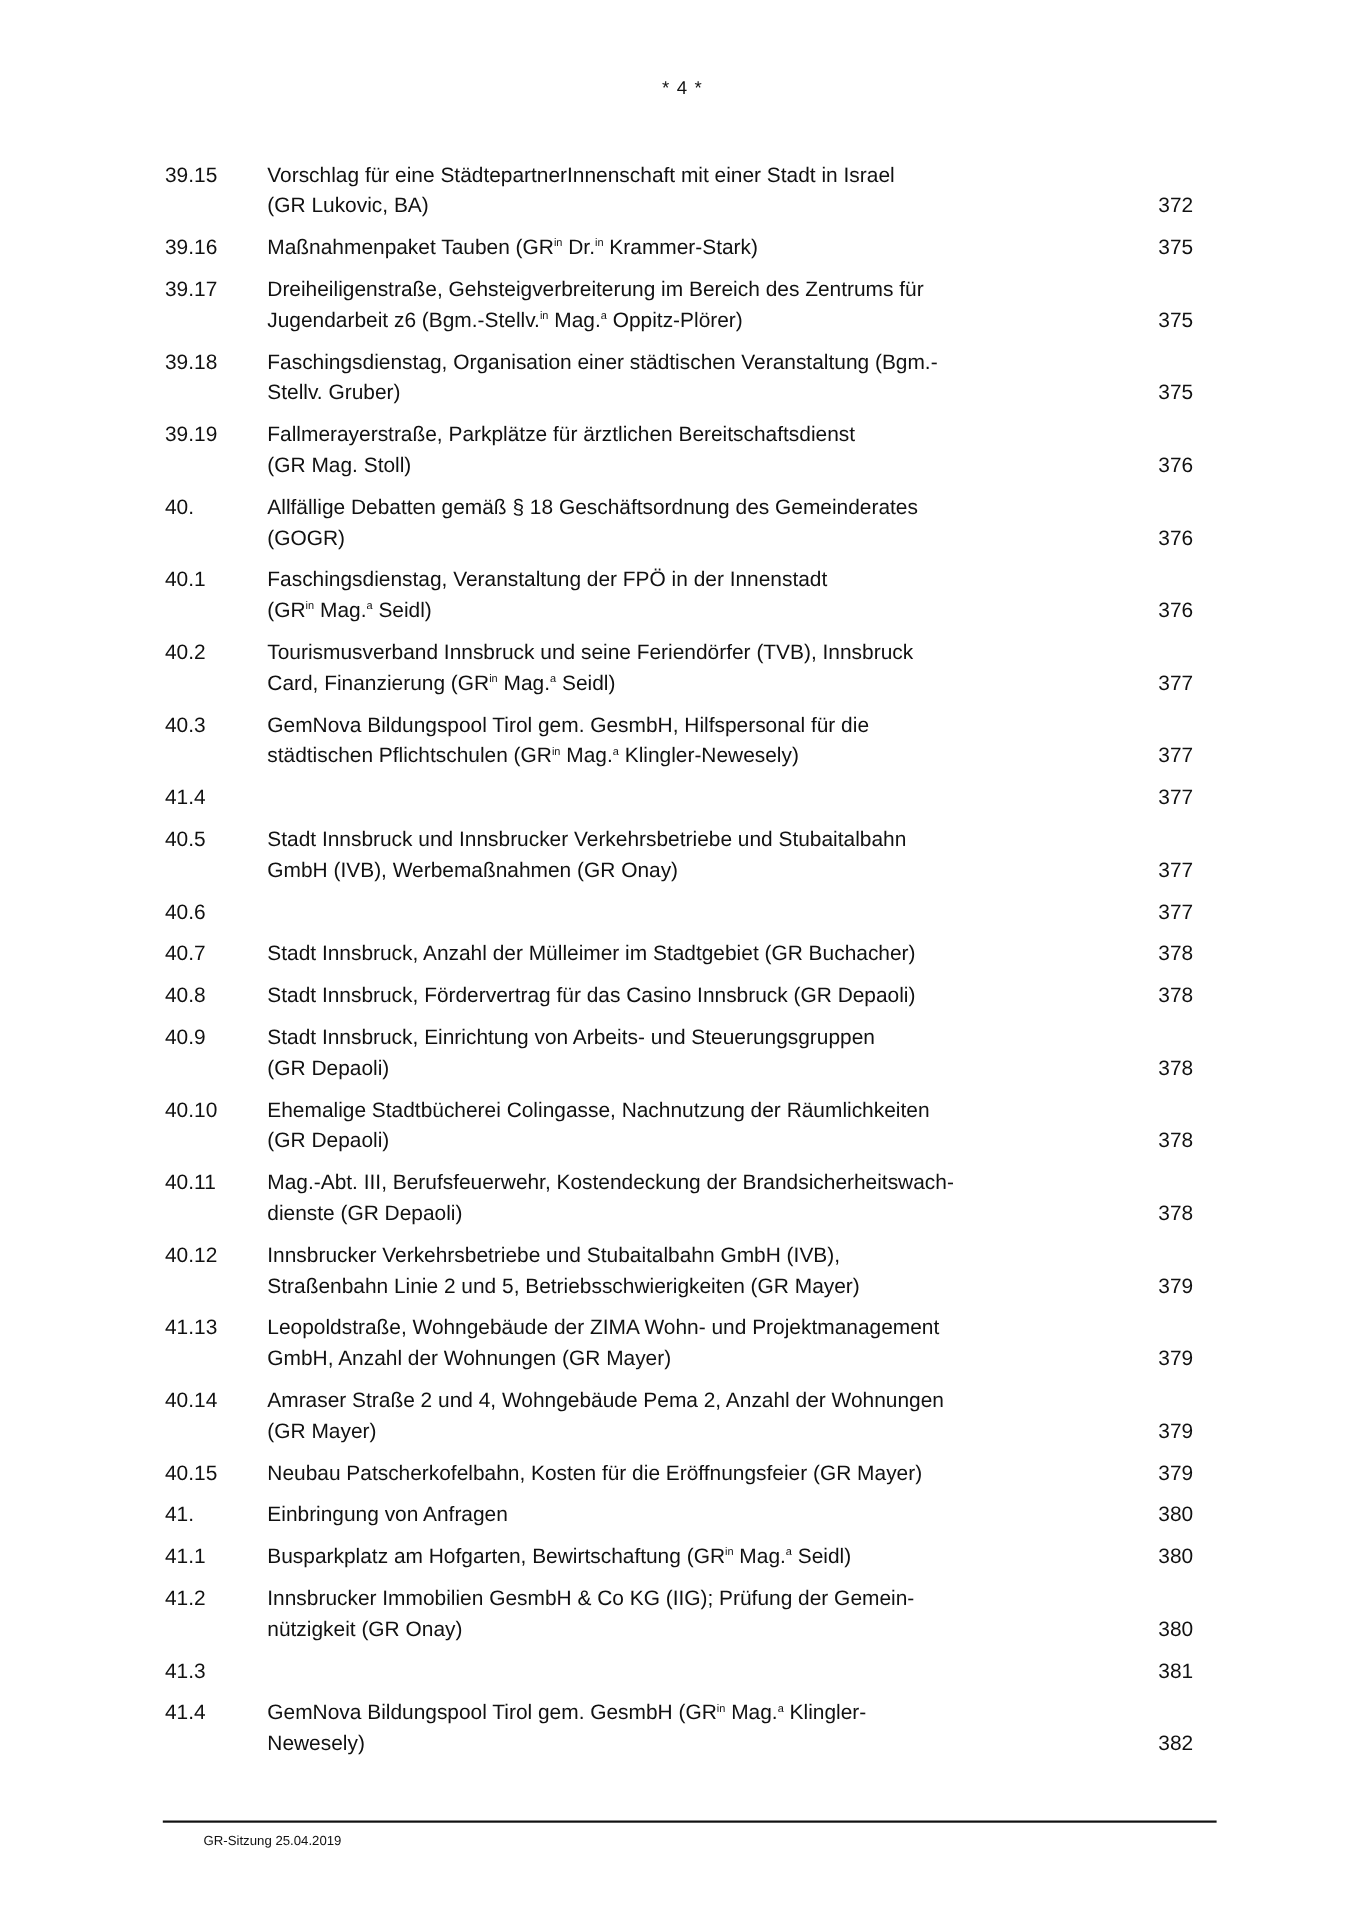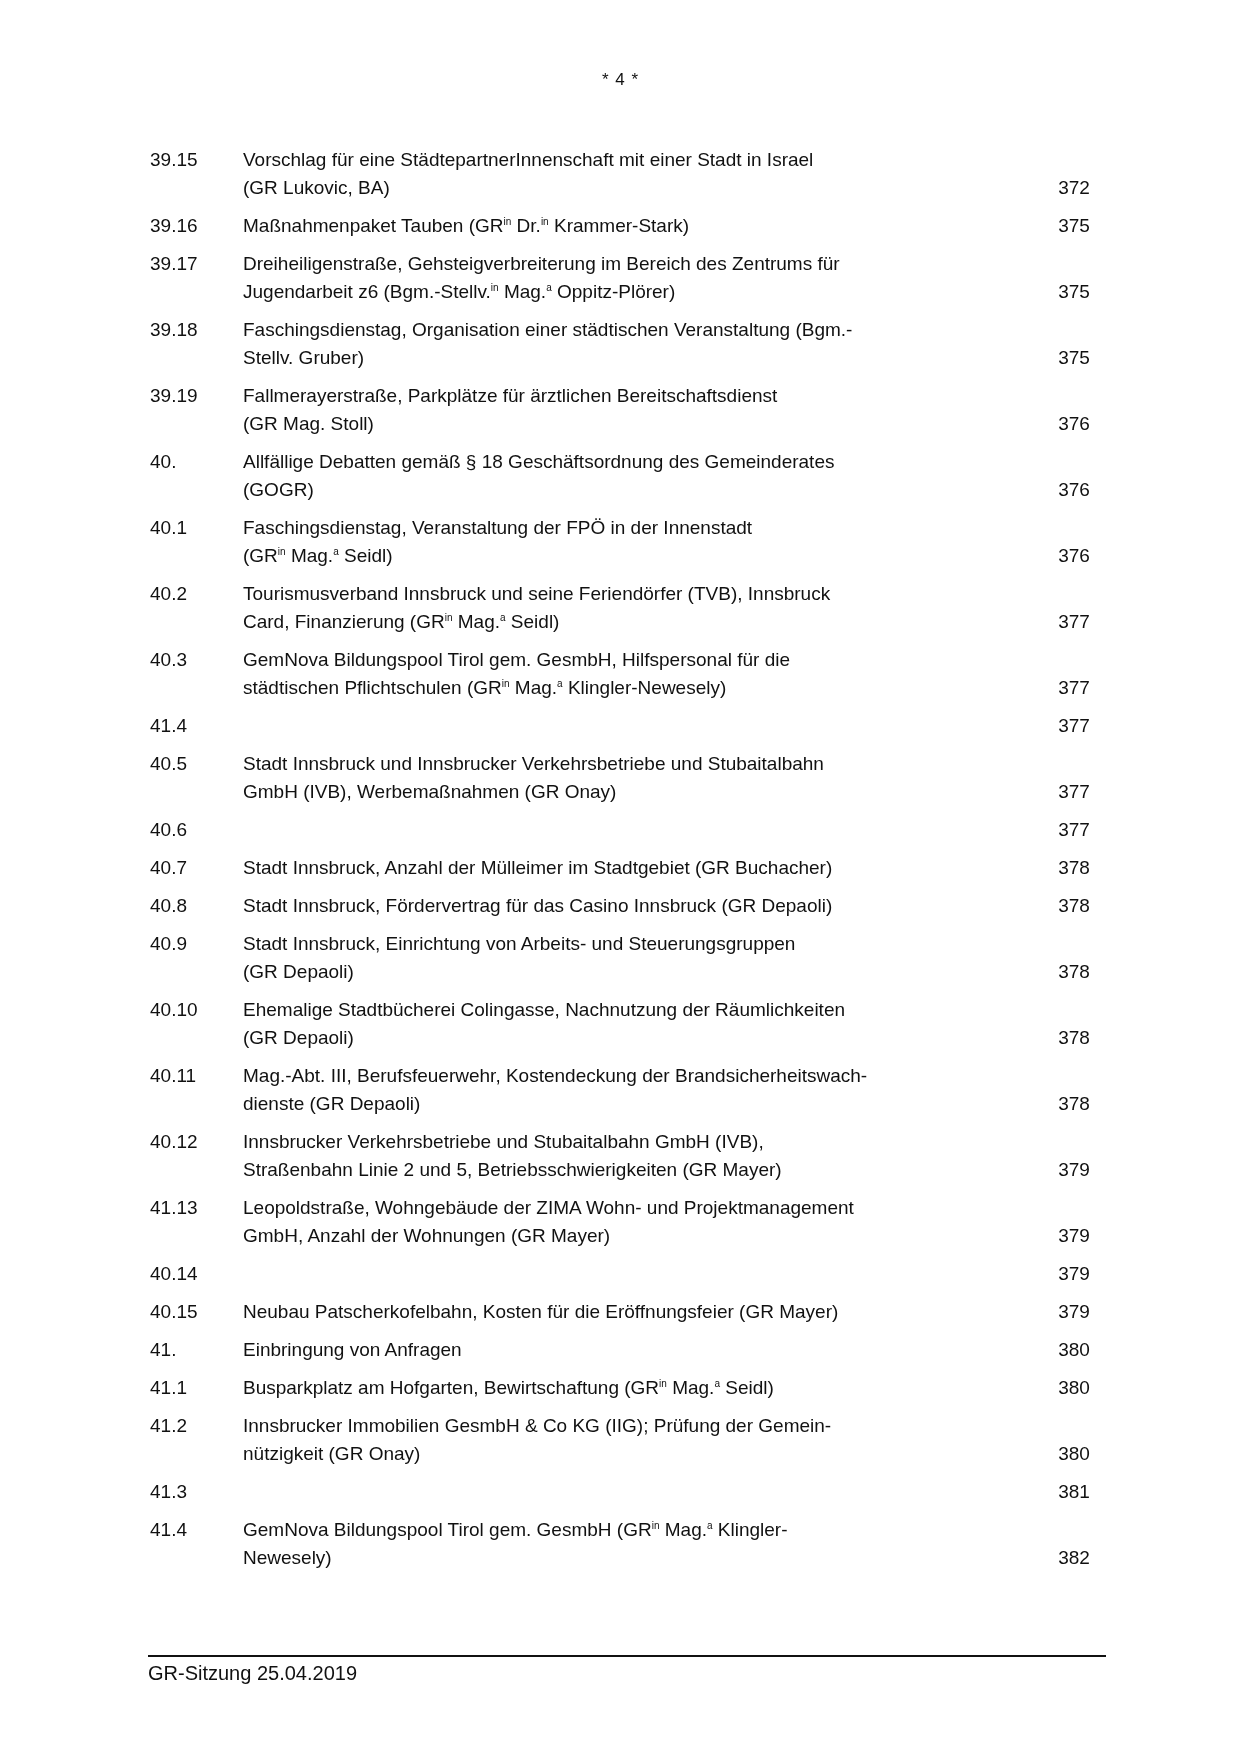--- a/index.html
+++ b/index.html
@@ -44,21 +44,21 @@
   }
   .col-title {
     flex: 1 1 auto;
     white-space: pre-line;
     padding-right: 30px;
   }
   .col-page {
     flex: none;
     margin-left: auto;
     align-self: flex-end;
-    text-align: center;
+    text-align: left;
     min-width: 42px;
   }
   .toc-row.bold .col-title {
     font-weight: normal;
   }
   .col-title sup {
     font-size: 10px;
     line-height: 0;
     position: relative;
     top: -7px;
@@ -69,22 +69,23 @@
     top: 1655px;
     left: 148px;
     width: 958px;
   }
   .footer-rule {
     border: 0;
     border-top: 2px solid #111111;
     margin: 0 0 5px 0;
   }
   .footer-text {
-    font-size: 20px;
+    font-size: 12px;
     line-height: 22px;
+    margin-left: 37px;
   }
 </style>
 </head>
 <body>
 
 <div class="page">
 
   <div class="page-marker">* 4 *</div>
 
   <main class="toc">
@@ -209,20 +210,22 @@
 
     <div class="toc-row">
       <div class="col-num">41.13</div>
       <div class="col-title">Leopoldstraße, Wohngebäude der ZIMA Wohn- und Projektmanagement
 GmbH, Anzahl der Wohnungen (GR Mayer)</div>
       <div class="col-page">379</div>
     </div>
 
     <div class="toc-row">
       <div class="col-num">40.14</div>
+      <div class="col-title">Amraser Straße 2 und 4, Wohngebäude Pema 2, Anzahl der Wohnungen
+(GR Mayer)</div>
       <div class="col-page">379</div>
     </div>
 
     <div class="toc-row">
       <div class="col-num">40.15</div>
       <div class="col-title">Neubau Patscherkofelbahn, Kosten für die Eröffnungsfeier (GR Mayer)</div>
       <div class="col-page">379</div>
     </div>
 
     <div class="toc-row bold">

